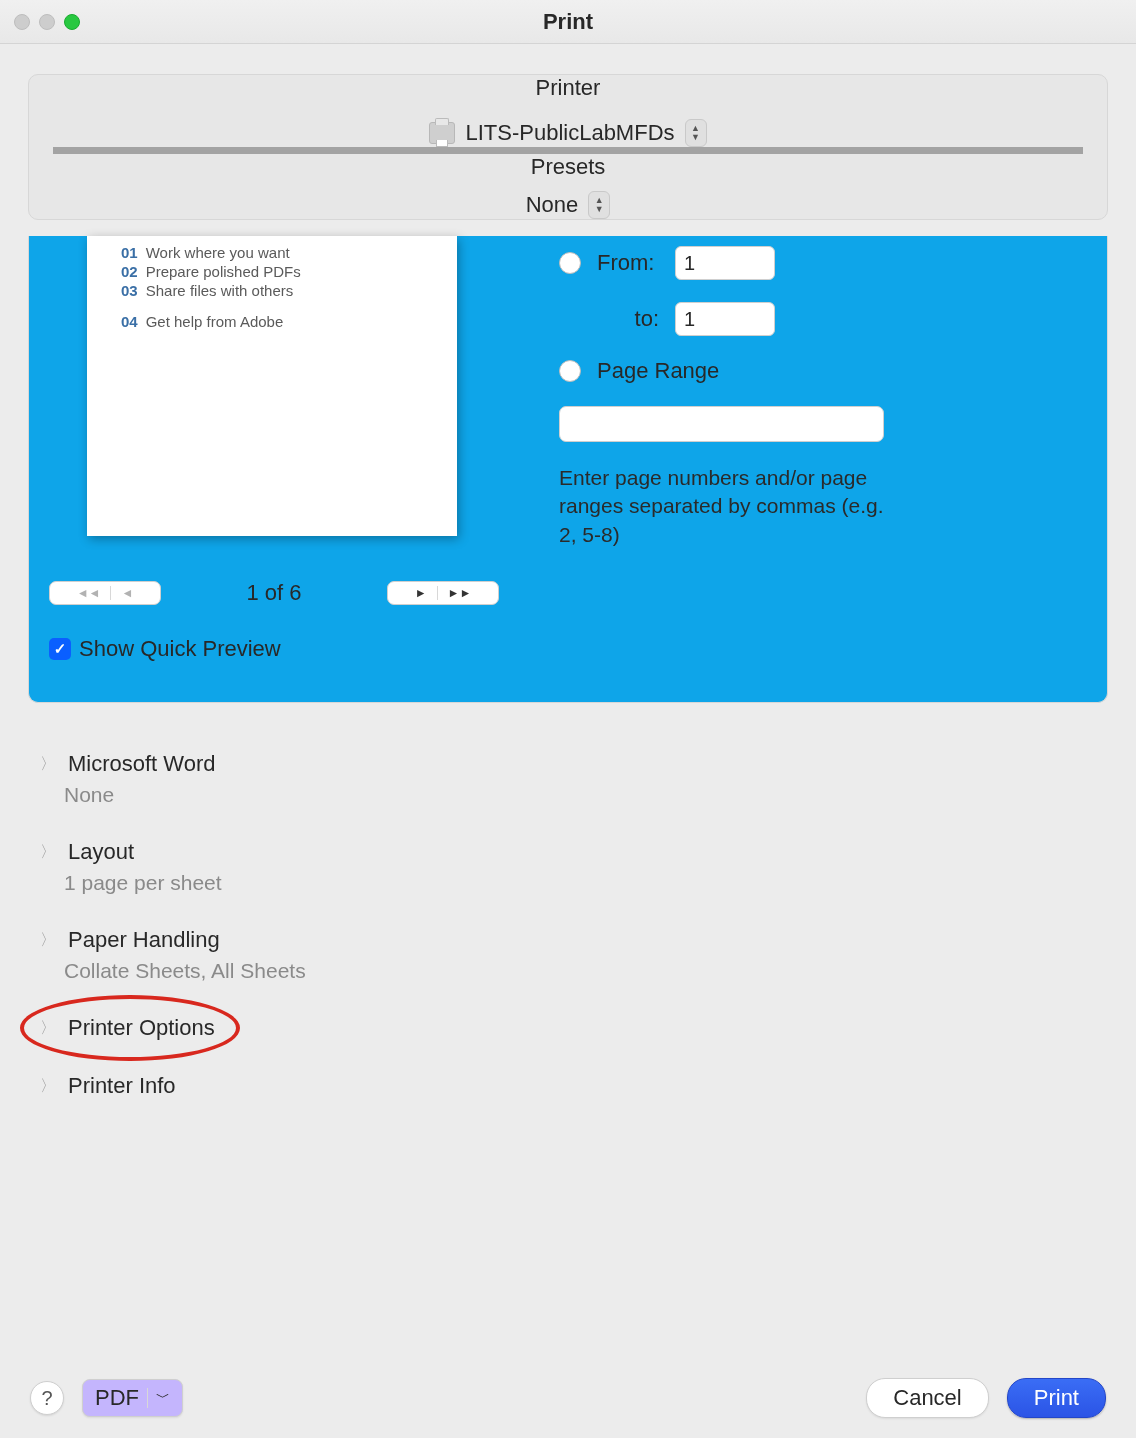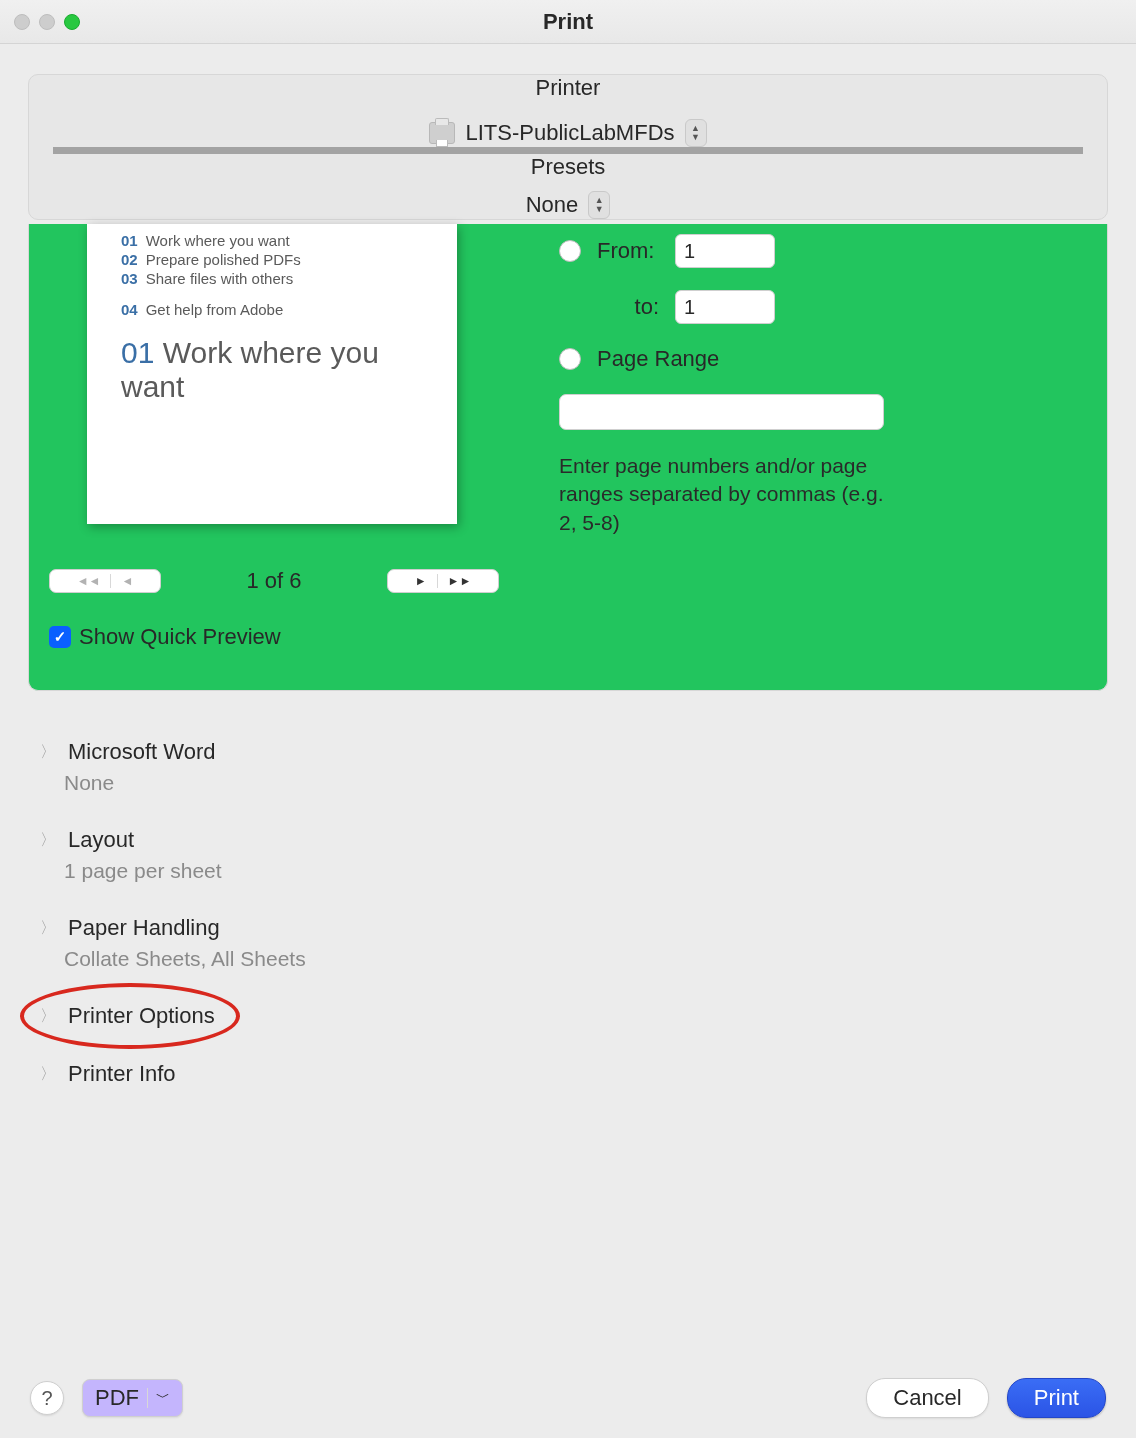--- a/index.html
+++ b/index.html
@@ -53,22 +53,22 @@
       font-size:9px; line-height:9px; color:#555;
     }
     .printer-icon {
       width:26px; height:22px; background:#cfcfcf; border-radius:3px;
       position:relative; border:1px solid #b8b8b8;
     }
     .printer-icon::before{content:"";position:absolute;top:-5px;left:5px;right:5px;height:6px;background:#e8e8e8;border:1px solid #bbb;border-bottom:none;border-radius:2px 2px 0 0;}
     .printer-icon::after{content:"";position:absolute;bottom:-4px;left:6px;right:6px;height:6px;background:#fff;border:1px solid #bbb;border-top:none;}
     
     .midpanel {
-      margin: 4px 28px;
-      background:#22c55e;
+      margin: 16px 28px;
+      background:#0ea5e9;
       border:1px solid #d7d7d7;
       border-top:none;
       border-radius:0 0 10px 10px;
       padding: 0 20px 40px 20px;
       display:flex; flex-direction:column;
     }
     .midrow { display:flex; gap: 60px; }
     .preview-col { width: 450px; }
     .preview-page {
       width: 370px; height: 300px; background:#fff;
@@ -194,25 +194,20 @@
             <span class="txt">Prepare polished PDFs</span>
           </div>
         <div class="toc-line">
             <span class="num">03</span>
             <span class="txt">Share files with others</span>
           </div>
         <div class="toc-line sp">
             <span class="num">04</span>
             <span class="txt">Get help from Adobe</span>
           </div>
-        <div class="heading-big">
-          <span class="hn">01</span>
-          <span>Work where you</span><br>
-          <span>want</span>
-        </div>
       </div>
       <div class="navrow">
         <div class="navbtns">
           <span>◄◄</span>
           <span class="sep"></span>
           <span>◄</span>
         </div>
         <span class="navlabel">1 of 6</span>
         <div class="navbtns active">
           <span>►</span>

